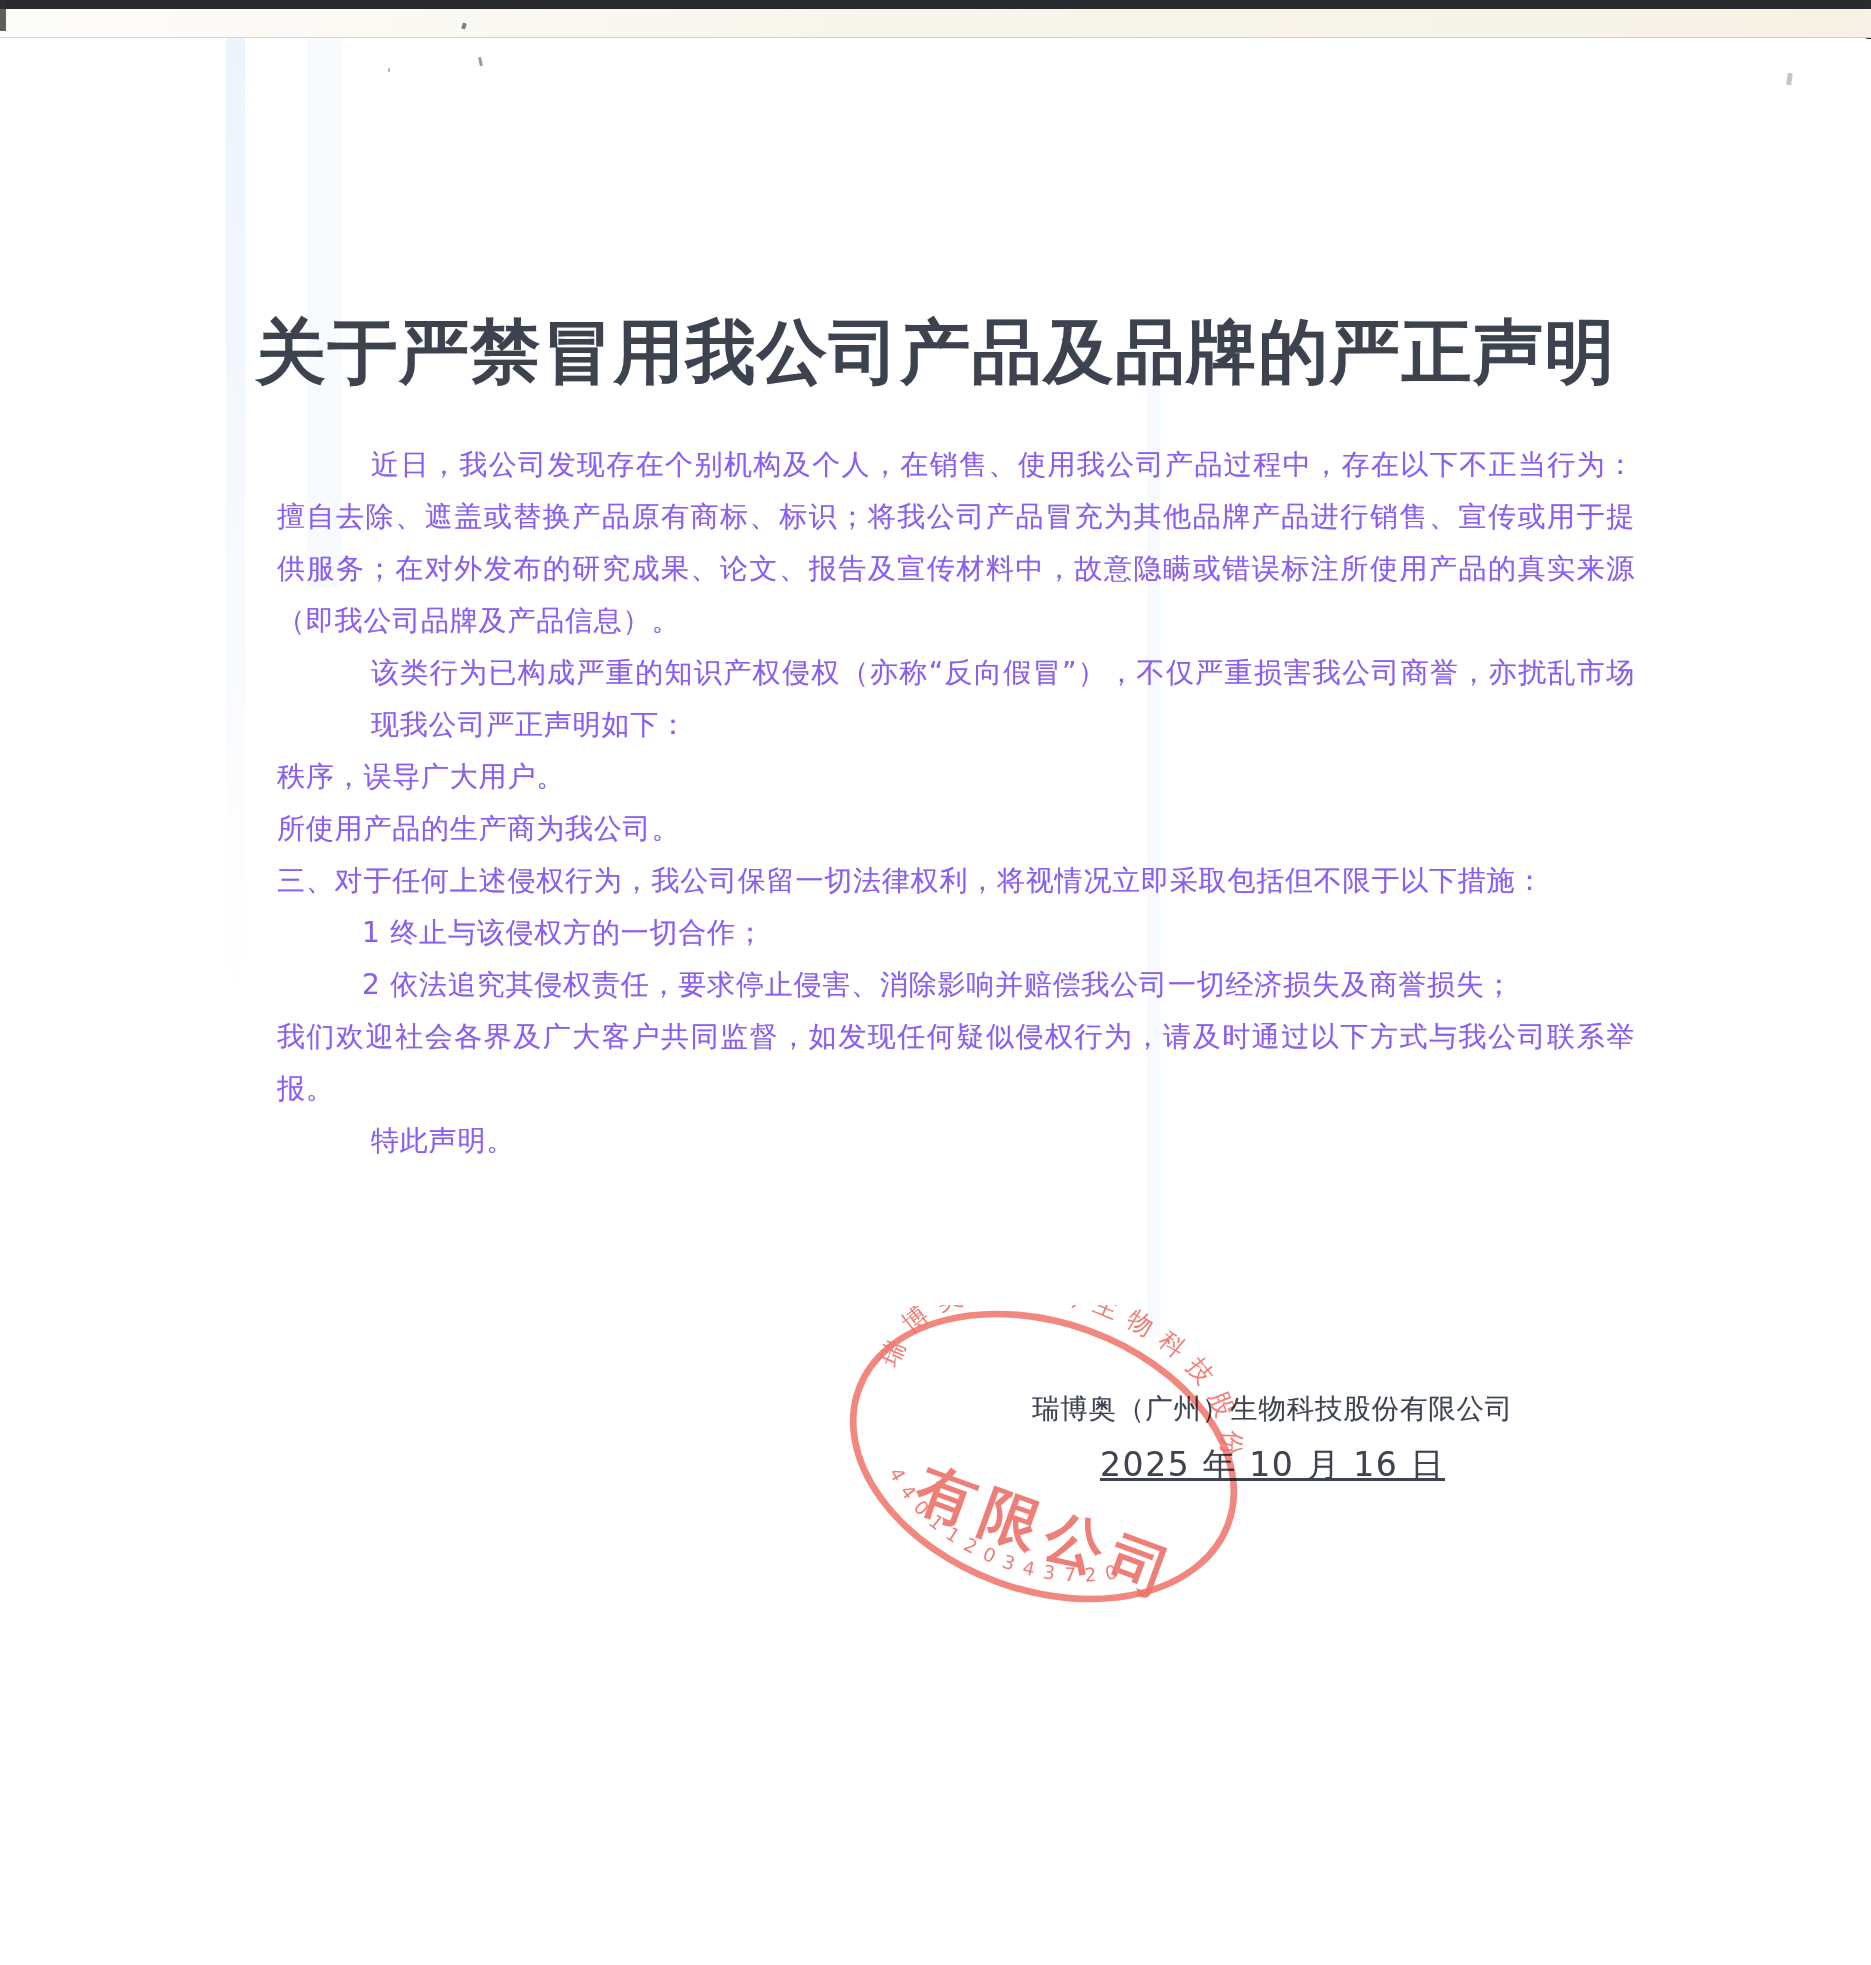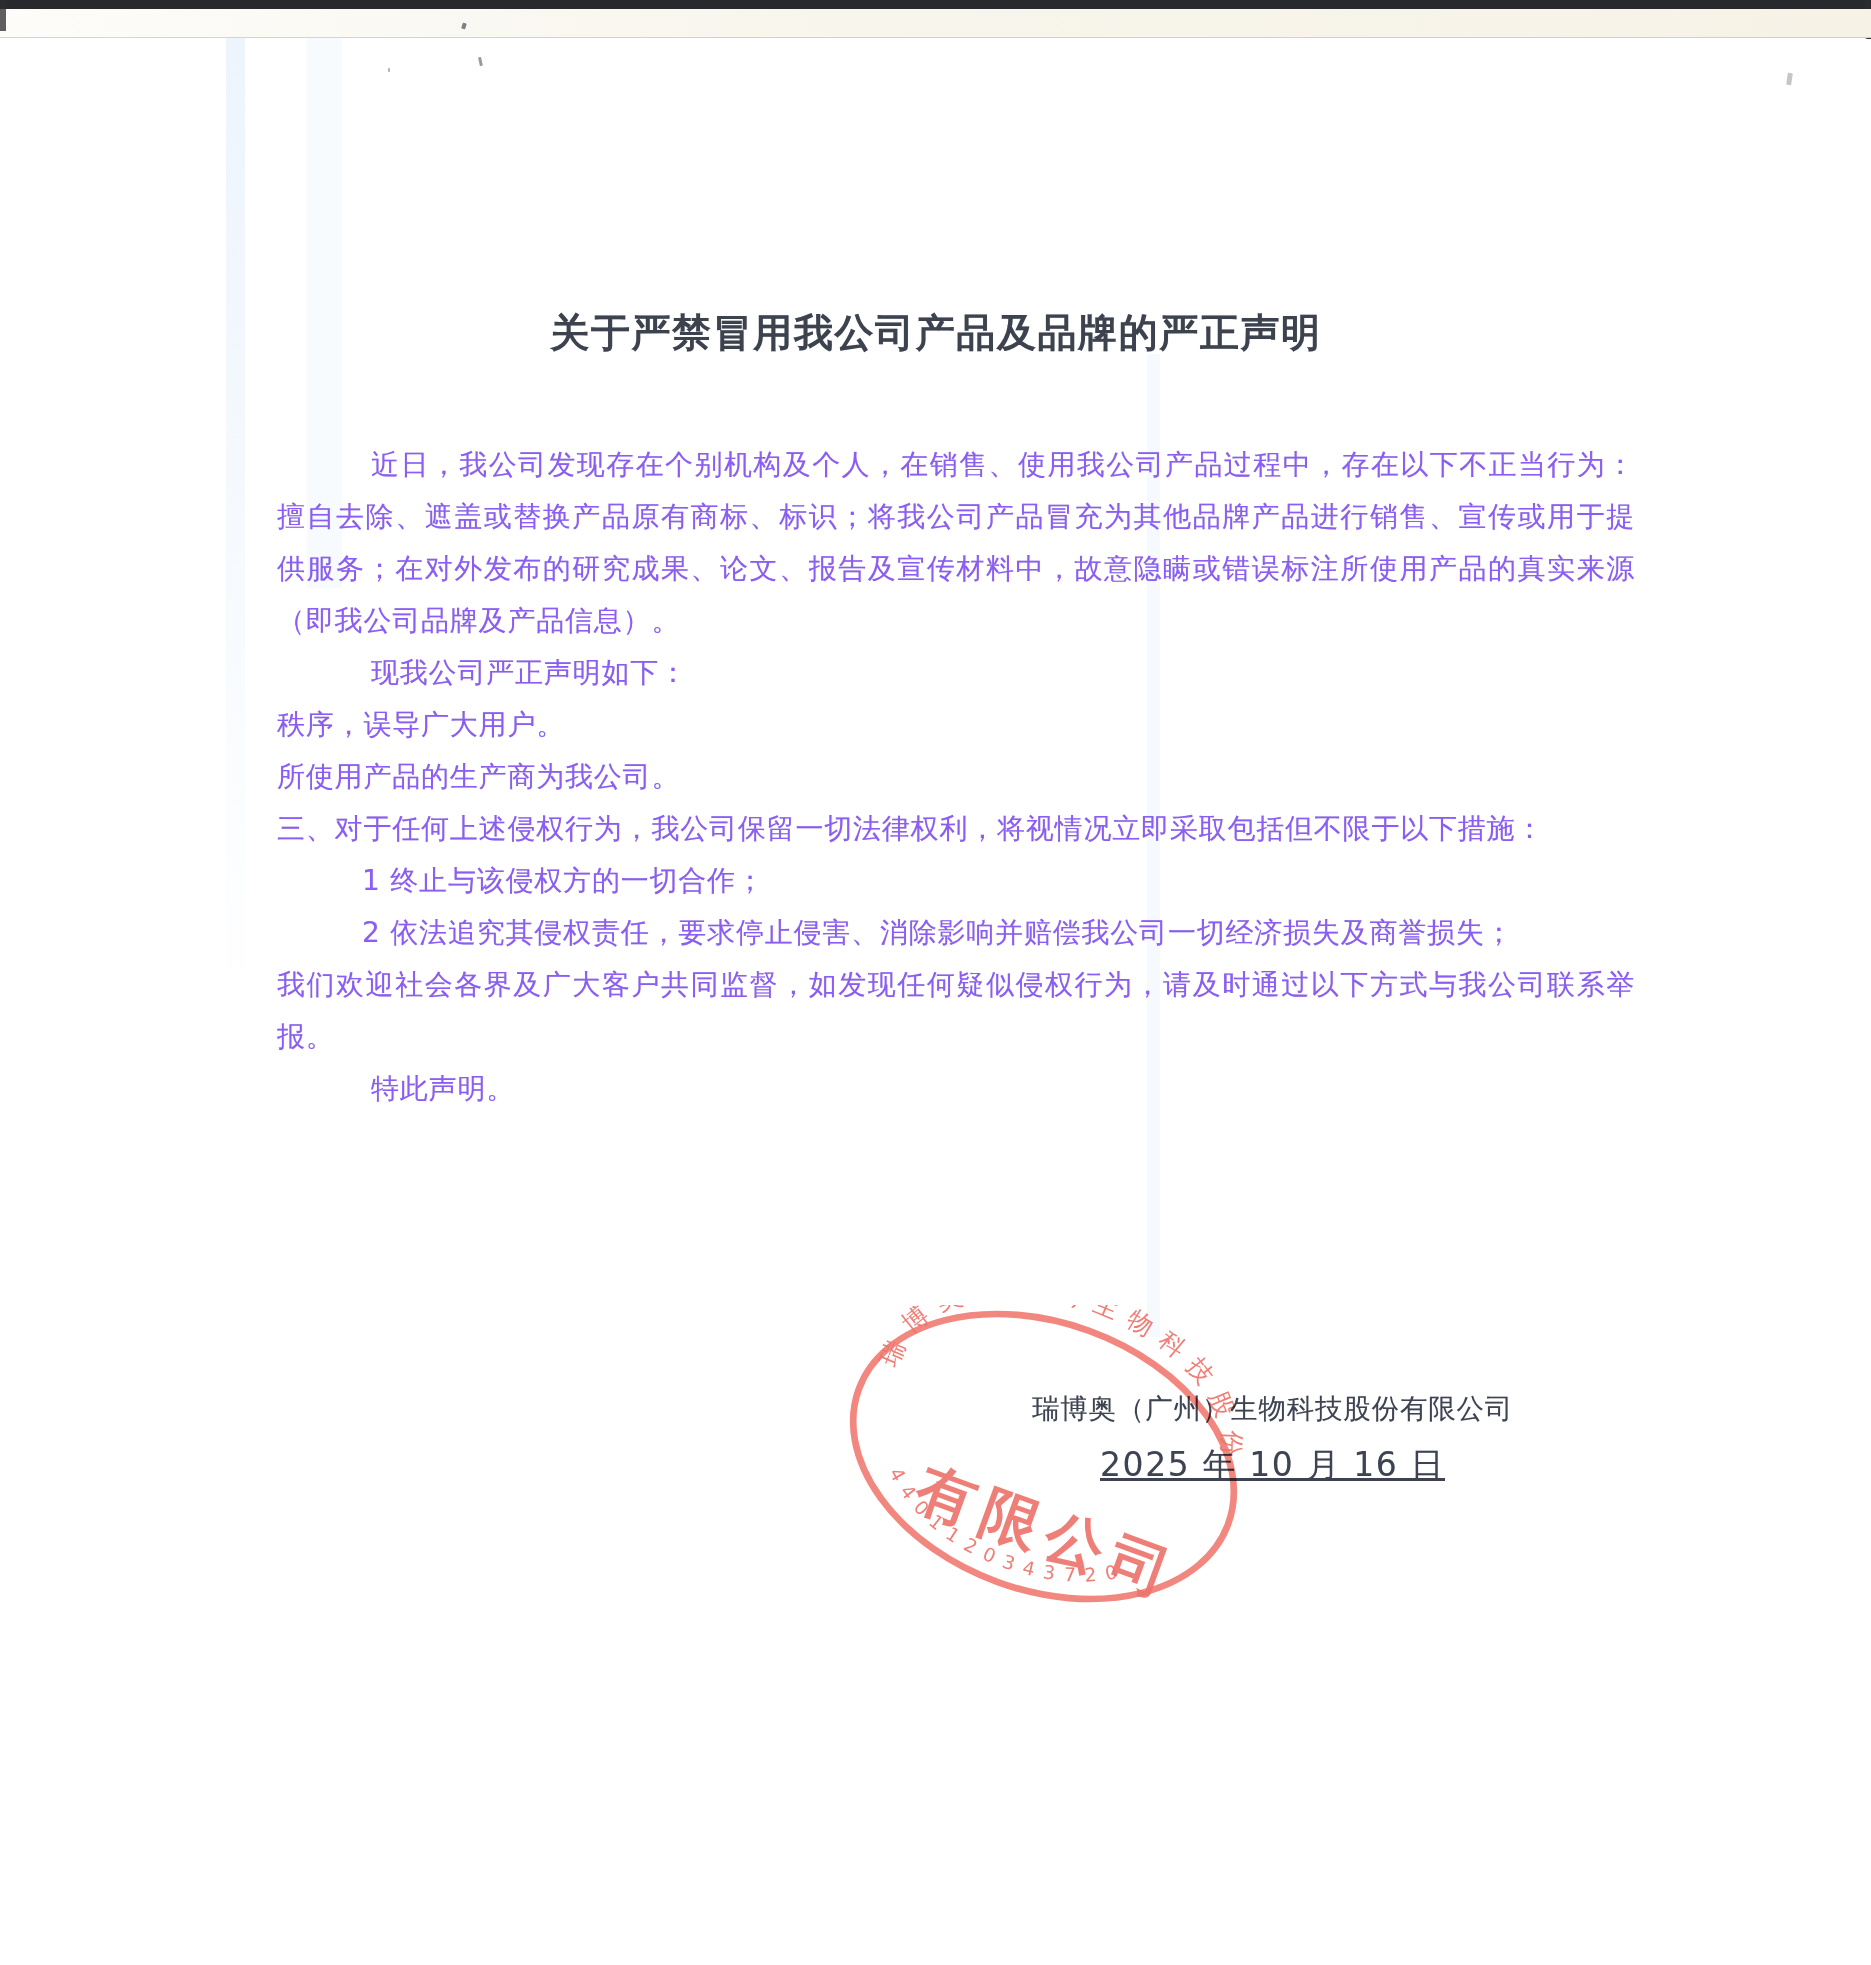--- a/index.html
+++ b/index.html
@@ -25,21 +25,21 @@
   .speck{position:absolute;background:rgba(80,88,98,.75);border-radius:0.8px;}
   .sp1{left:462px;top:23px;width:3.5px;height:5.9px;transform:rotate(18deg);}
   .sp2{left:479px;top:57px;width:3.1px;height:9.4px;transform:rotate(-12deg);opacity:.8;}
   .sp3{left:388px;top:68px;width:2.4px;height:3.9px;opacity:.6;}
   .sp4{left:1787px;top:73px;width:4.7px;height:11.8px;opacity:.45;transform:rotate(8deg);}
 
   
   .title{
     position:absolute;left:0;top:306px;width:1872px;
     text-align:center;
-    font-size:39px;font-weight:600;letter-spacing:1.6px;
+    font-size:70px;font-weight:600;letter-spacing:1.6px;
     color:#3c424e;
     text-shadow:0 0 0.8px rgba(60,66,80,.30);
     white-space:nowrap;
   }
   .bodyblock{
     position:absolute;left:277px;top:439px;width:1358px;
     font-size:28px;letter-spacing:0.8px;
     color:#8b5cf6;
     text-shadow:0 0 0.8px rgba(61,67,80,.28);
   }
@@ -95,20 +95,21 @@
   <div class="speck sp3"></div>
   <div class="speck sp4"></div>
 
   <div class="title">关于严禁冒用我公司产品及品牌的严正声明</div>
 
   <div class="bodyblock">
     <div class="ln indent just">近日，我公司发现存在个别机构及个人，在销售、使用我公司产品过程中，存在以下不正当行为：</div>
     <div class="ln just">擅自去除、遮盖或替换产品原有商标、标识；将我公司产品冒充为其他品牌产品进行销售、宣传或用于提</div>
     <div class="ln just">供服务；在对外发布的研究成果、论文、报告及宣传材料中，故意隐瞒或错误标注所使用产品的真实来源</div>
     <div class="ln">（即我公司品牌及产品信息）。</div>
+    <div class="ln indent just">该类行为已构成严重的知识产权侵权（亦称“反向假冒”），不仅严重损害我公司商誉，亦扰乱市场</div>
     <div class="ln indent">现我公司严正声明如下：</div>
     <div class="ln">秩序，误导广大用户。</div>
     <div class="ln">所使用产品的生产商为我公司。</div>
     <div class="ln">三、对于任何上述侵权行为，我公司保留一切法律权利，将视情况立即采取包括但不限于以下措施：</div>
     <div class="ln sub">1  终止与该侵权方的一切合作；</div>
     <div class="ln sub">2  依法追究其侵权责任，要求停止侵害、消除影响并赔偿我公司一切经济损失及商誉损失；</div>
     <div class="ln just">我们欢迎社会各界及广大客户共同监督，如发现任何疑似侵权行为，请及时通过以下方式与我公司联系举</div>
     <div class="ln">报。</div>
     <div class="ln indent">特此声明。</div>
   </div>

